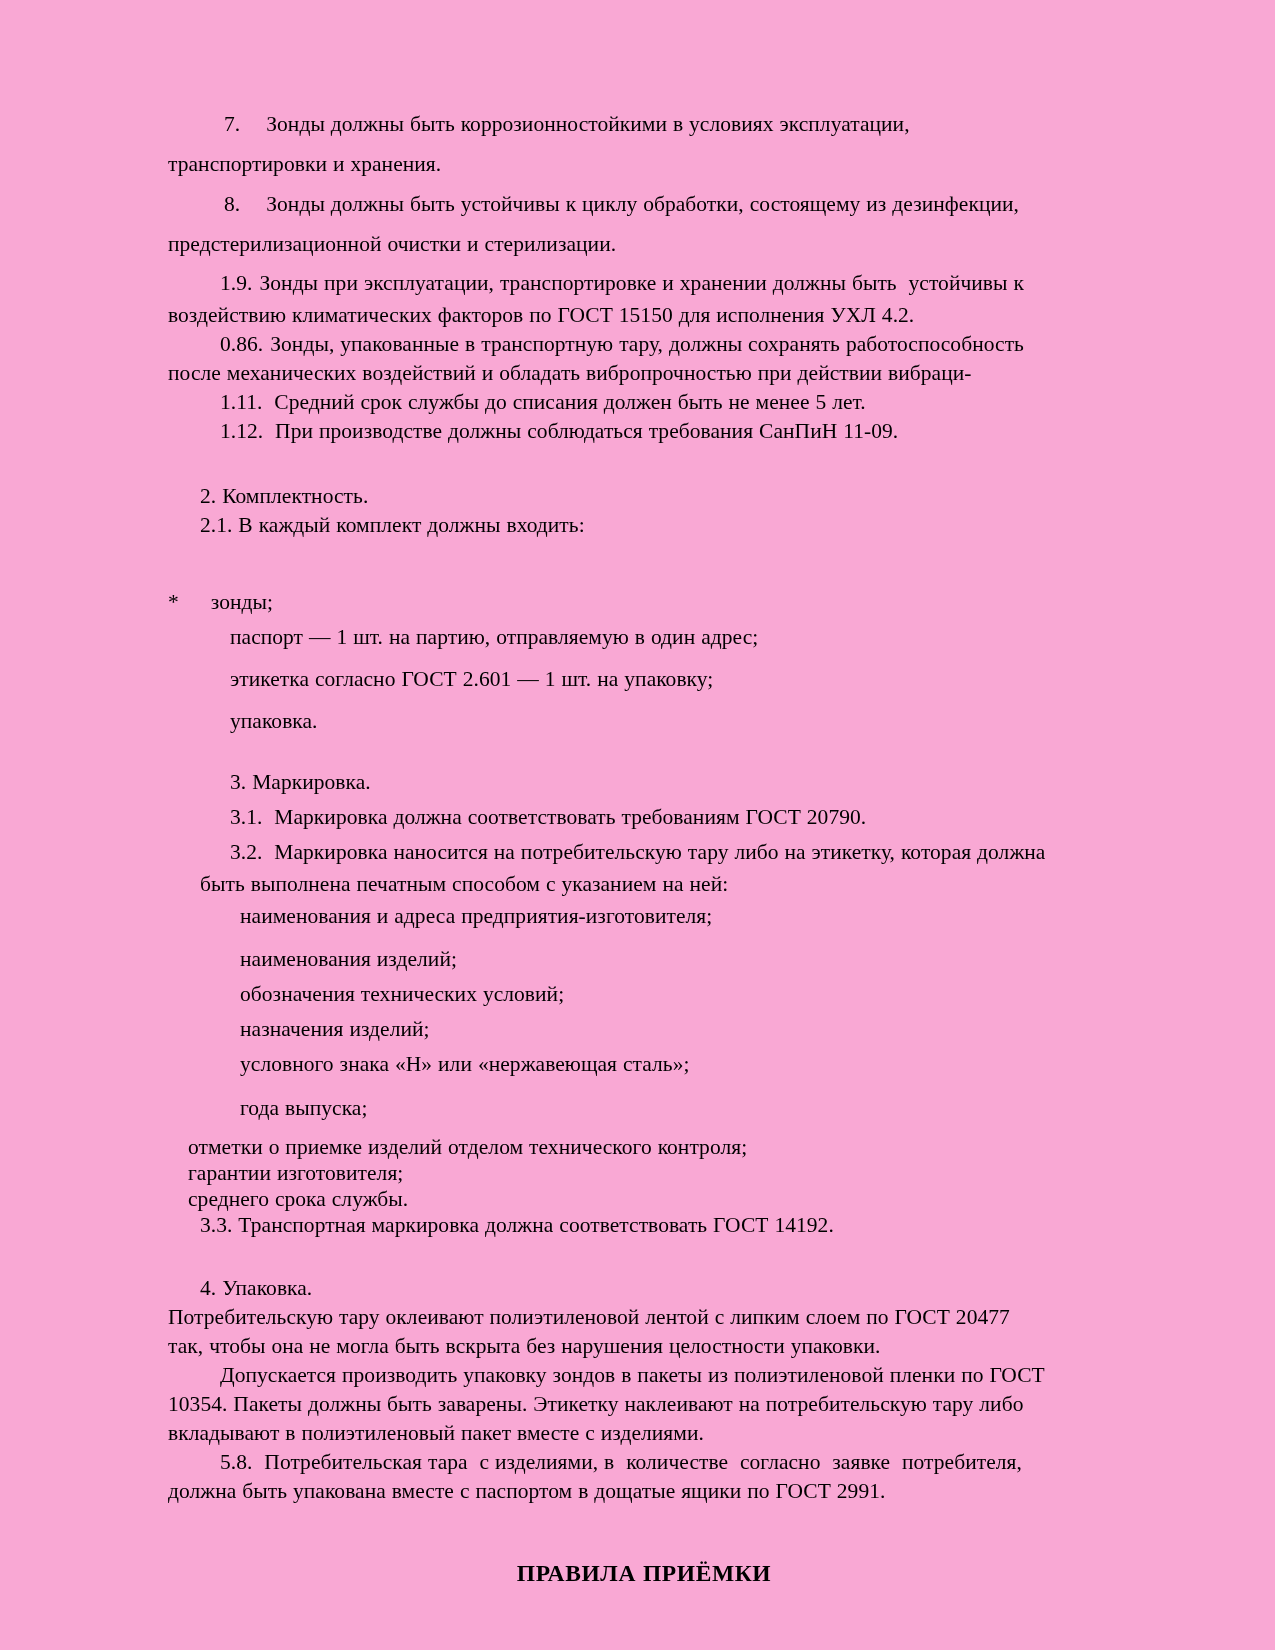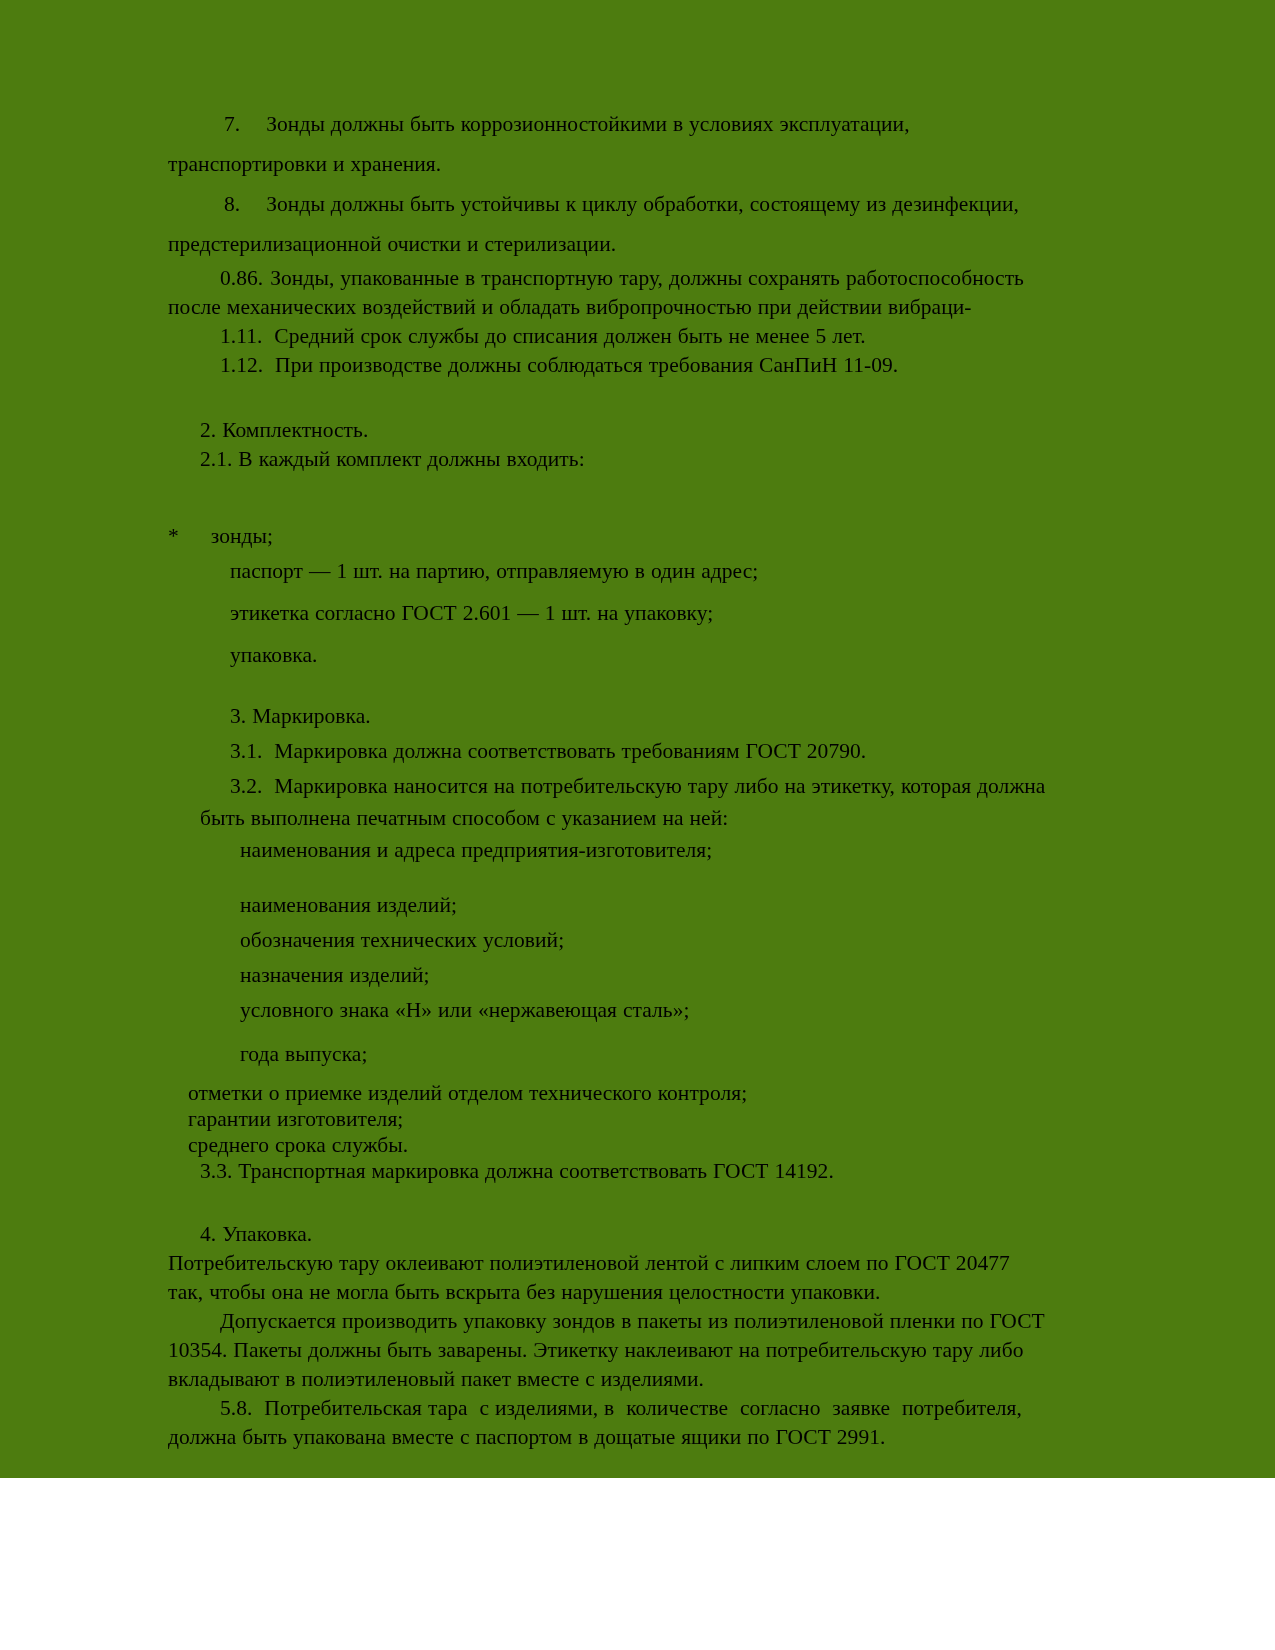--- a/index.html
+++ b/index.html
@@ -8,23 +8,23 @@
     padding: 0;
     background: #ffffff;
   }
   body {
     font-family: "Liberation Serif", "DejaVu Serif", serif;
     color: #000000;
   }
   .page {
     position: relative;
     width: 1275px;
-    height: 1478px;
+    height: 1650px;
     margin: 0 auto;
-    background: #4d7c0f;
+    background: #f9a8d4;
     overflow: hidden;
   }
   .content {
     position: absolute;
     left: 168px;
     top: 104px;
     width: 952px;
   }
   
   .ln {
@@ -83,20 +83,24 @@
     <div class="blk">
       <div class="ln loose i-par2"><span>7.</span><span style="display:inline-block;width:26px"></span><span>Зонды должны быть коррозионностойкими в условиях эксплуатации,</span></div>
       <div class="ln loose">транспортировки и хранения.</div>
     </div>
 
     <div class="blk">
       <div class="ln loose i-par2"><span>8.</span><span style="display:inline-block;width:26px"></span><span>Зонды должны быть устойчивы к циклу обработки, состоящему из дезинфекции,</span></div>
       <div class="ln loose">предстерилизационной очистки и стерилизации.</div>
     </div>
 
+    <div class="blk" style="margin-top:2px">
+      <div class="ln semi i-par"><span>1.9.</span><span style="display:inline-block;width:7px"></span><span>Зонды при эксплуатации, транспортировке и хранении должны быть  устойчивы к</span></div>
+      <div class="ln tight">воздействию климатических факторов по ГОСТ 15150 для исполнения УХЛ 4.2.</div>
+    </div>
 
     <div class="blk">
       <div class="ln tight i-par"><span>0.86.</span><span style="display:inline-block;width:7px"></span><span>Зонды, упакованные в транспортную тару, должны сохранять работоспособность</span></div>
       <div class="ln tight">после механических воздействий и обладать вибропрочностью при действии вибраци-</div>
     </div>
 
     <div class="ln tight i-par">1.11.  Средний срок службы до списания должен быть не менее 5 лет.</div>
     <div class="ln tight i-par">1.12.  При производстве должны соблюдаться требования СанПиН 11-09.</div>
 
     <div class="gap-xl"></div>
@@ -114,21 +118,21 @@
     <div class="gap-lg"></div>
 
     <div class="ln semi i-sub">3. Маркировка.</div>
     <div class="ln semi i-sub">3.1.  Маркировка должна соответствовать требованиям ГОСТ 20790.</div>
     <div class="blk">
       <div class="ln semi i-sub">3.2.  Маркировка наносится на потребительскую тару либо на этикетку, которая должна</div>
       <div class="ln tight i-small">быть выполнена печатным способом с указанием на ней:</div>
     </div>
 
     <div class="ln semi i-sub2">наименования и адреса предприятия-изготовителя;</div>
-    <div class="ln semi i-sub2" style="margin-top:20px">наименования изделий;</div>
+    <div class="ln semi i-sub2" style="margin-top:8px">наименования изделий;</div>
     <div class="ln semi i-sub2">обозначения технических условий;</div>
     <div class="ln semi i-sub2">назначения изделий;</div>
     <div class="ln semi i-sub2">условного знака «Н» или «нержавеющая сталь»;</div>
     <div class="ln semi i-sub2" style="margin-top:9px">года выпуска;</div>
 
     <div class="gap-sm"></div>
 
     <div class="ln vtight i-star">отметки о приемке изделий отделом технического контроля;</div>
     <div class="ln vtight i-star">гарантии изготовителя;</div>
     <div class="ln vtight i-star">среднего срока службы.</div>

